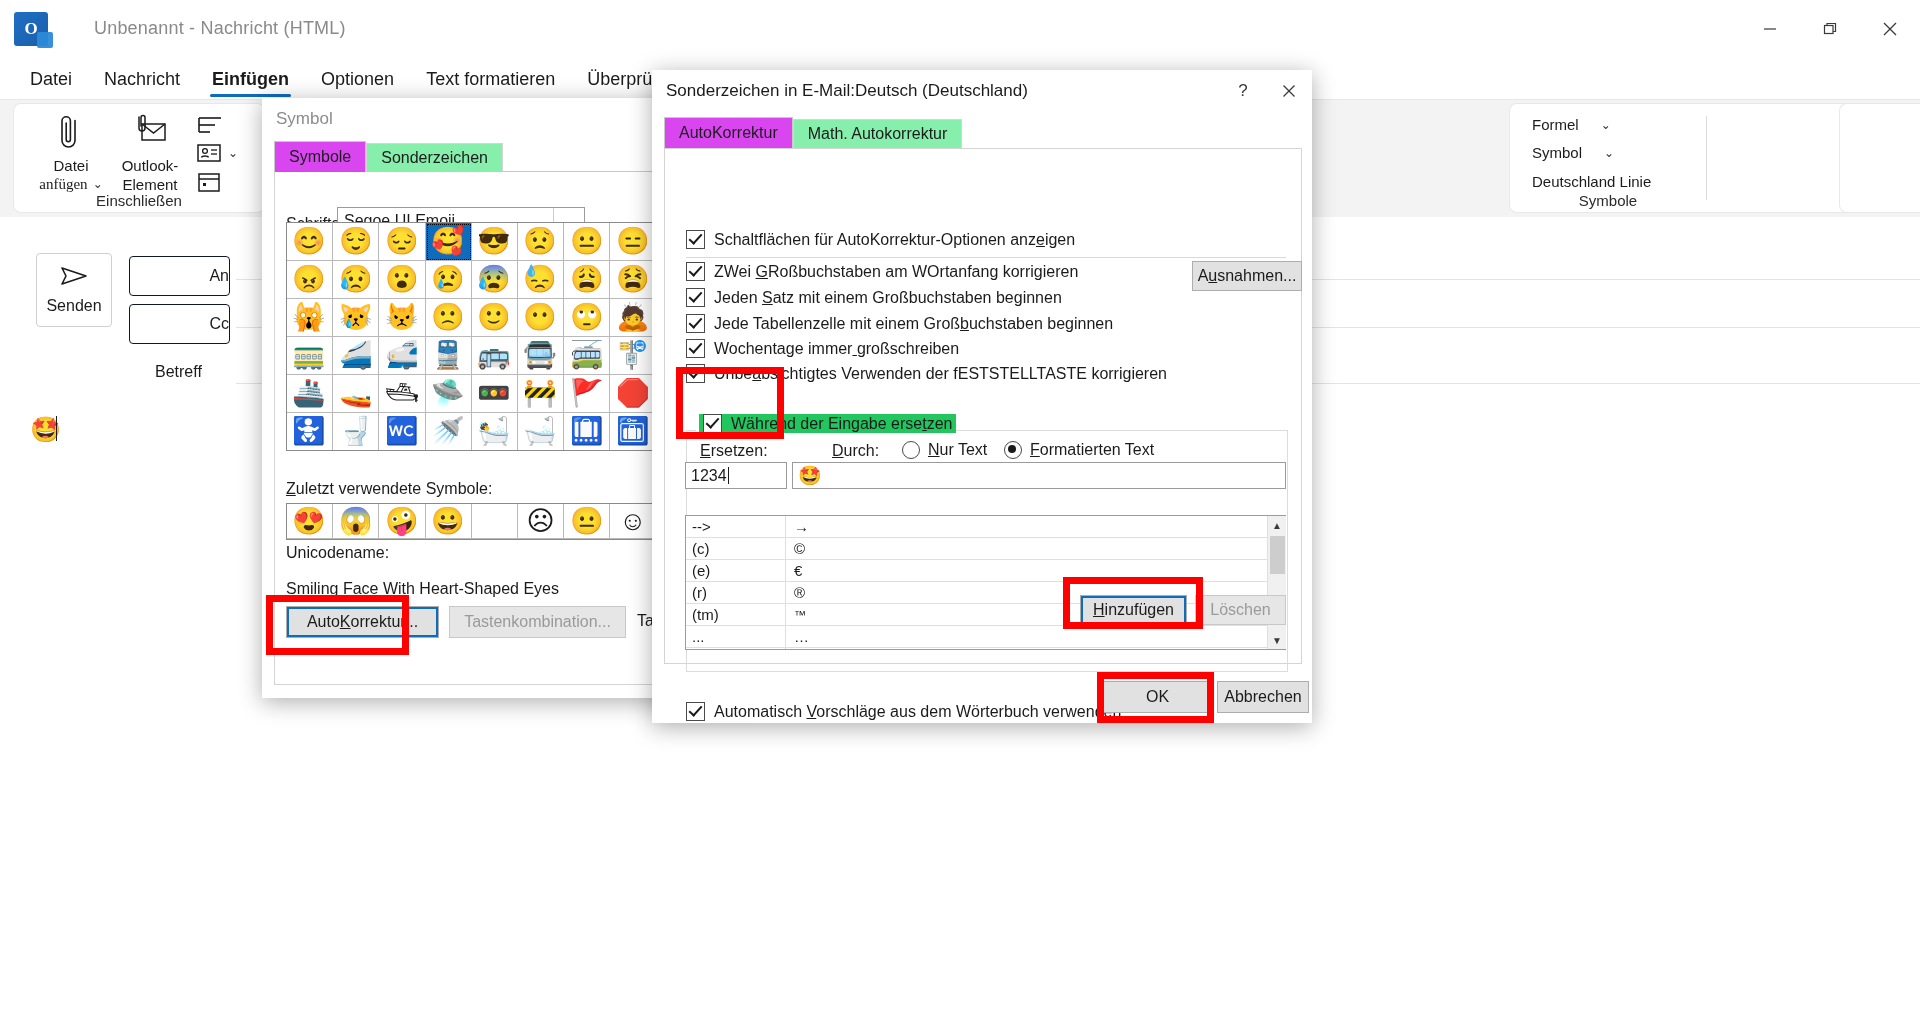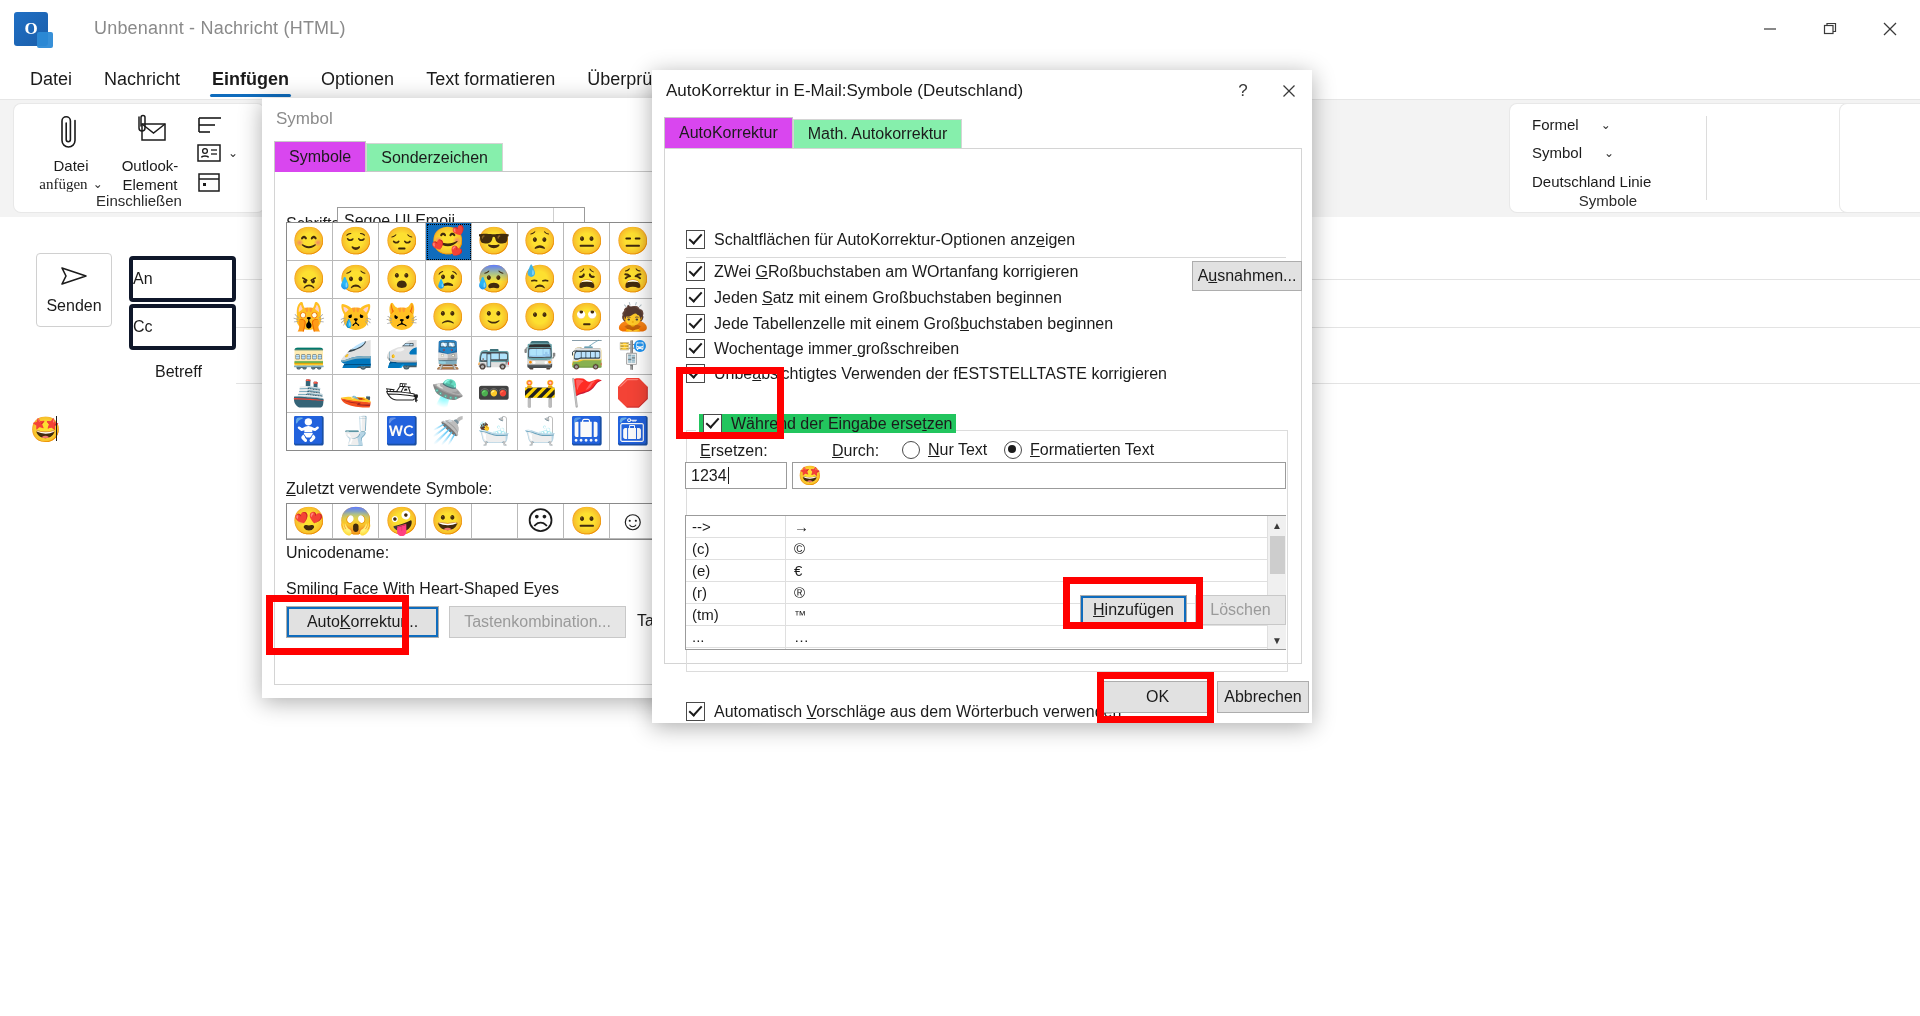--- a/index.html
+++ b/index.html
@@ -38,22 +38,22 @@
   .rb-item{position:absolute;display:flex;flex-direction:column;align-items:center;font-size:15px;line-height:19px;color:#1b1b1b;}
   .rb-ico{color:#1b1b1b;}
   .small-ico{position:absolute;}
   .chev{font-size:12px;color:#333;}
   .rb-row{position:absolute;display:flex;align-items:center;gap:22px;font-size:15px;white-space:nowrap;}
 
   
   .compose{position:absolute;left:0;right:0;top:217px;bottom:0;background:#fff;}
   .send-btn{position:absolute;left:36px;top:36px;width:74px;height:72px;border:1px solid #d0d0d0;border-radius:4px;
     background:#fff;display:flex;flex-direction:column;align-items:center;justify-content:center;gap:6px;font-size:16px;}
-  .field-btn{position:absolute;border:4px solid #0f172a;border-radius:4px;background:#fff;
-    display:flex;align-items:center;justify-content:flex-start;font-size:16px;}
+  .field-btn{position:absolute;border:1px solid #0f172a;border-radius:4px;background:#fff;
+    display:flex;align-items:center;justify-content:flex-end;font-size:16px;}
   .hline{position:absolute;height:1px;background:#e3e3e3;}
   .betreff-lbl{position:absolute;font-size:16px;color:#1b1b1b;}
   .body-emoji{position:absolute;font-size:25px;}
   .caret{position:absolute;width:1px;background:#1b1b1b;}
 
   
   .dialog{position:absolute;background:#ffffff;box-shadow:0 4px 22px rgba(0,0,0,.32);}
   .dlg-title{position:absolute;left:0;right:0;top:0;height:42px;display:flex;align-items:center;}
   .dlg-title .txt{margin-left:14px;font-size:17px;color:#1b1b1b;}
   .dlg-x{position:absolute;top:0;display:flex;align-items:center;justify-content:center;width:46px;height:42px;color:#3a3a3a;}
@@ -358,21 +358,21 @@
     <span>Auto<span class="ul">K</span>orrektur...</span>
   </div>
   <div class="btn disabled" style="left:187px;top:508px;width:177px;height:32px;">
     <span>Tastenkombination...</span>
   </div>
   <div class="lbl" style="left:375px;top:514px;">Tastenkombinatio</div>
 </div>
 
 <div class="dialog" style="left:652px;top:70px;width:660px;height:653px;">
   <div class="dlg-title">
-    <div class="txt">AutoKorrektur in E-Mail:Symbole (Deutschland)</div>
+    <div class="txt">Sonderzeichen in E-Mail:Deutsch (Deutschland)</div>
   </div>
   <div class="dlg-x" style="right:46px;">?</div>
   <div class="dlg-x" style="right:0;">
     <svg width="16" height="16" viewBox="0 0 16 16">
         <line x1="2.5" y1="2.5" x2="13.5" y2="13.5" stroke="#3a3a3a" stroke-width="1.3"></line>
         <line x1="13.5" y1="2.5" x2="2.5" y2="13.5" stroke="#3a3a3a" stroke-width="1.3"></line>
       </svg>
   </div>
 
   <div class="tabstrip" style="left:12px;top:48px;">

